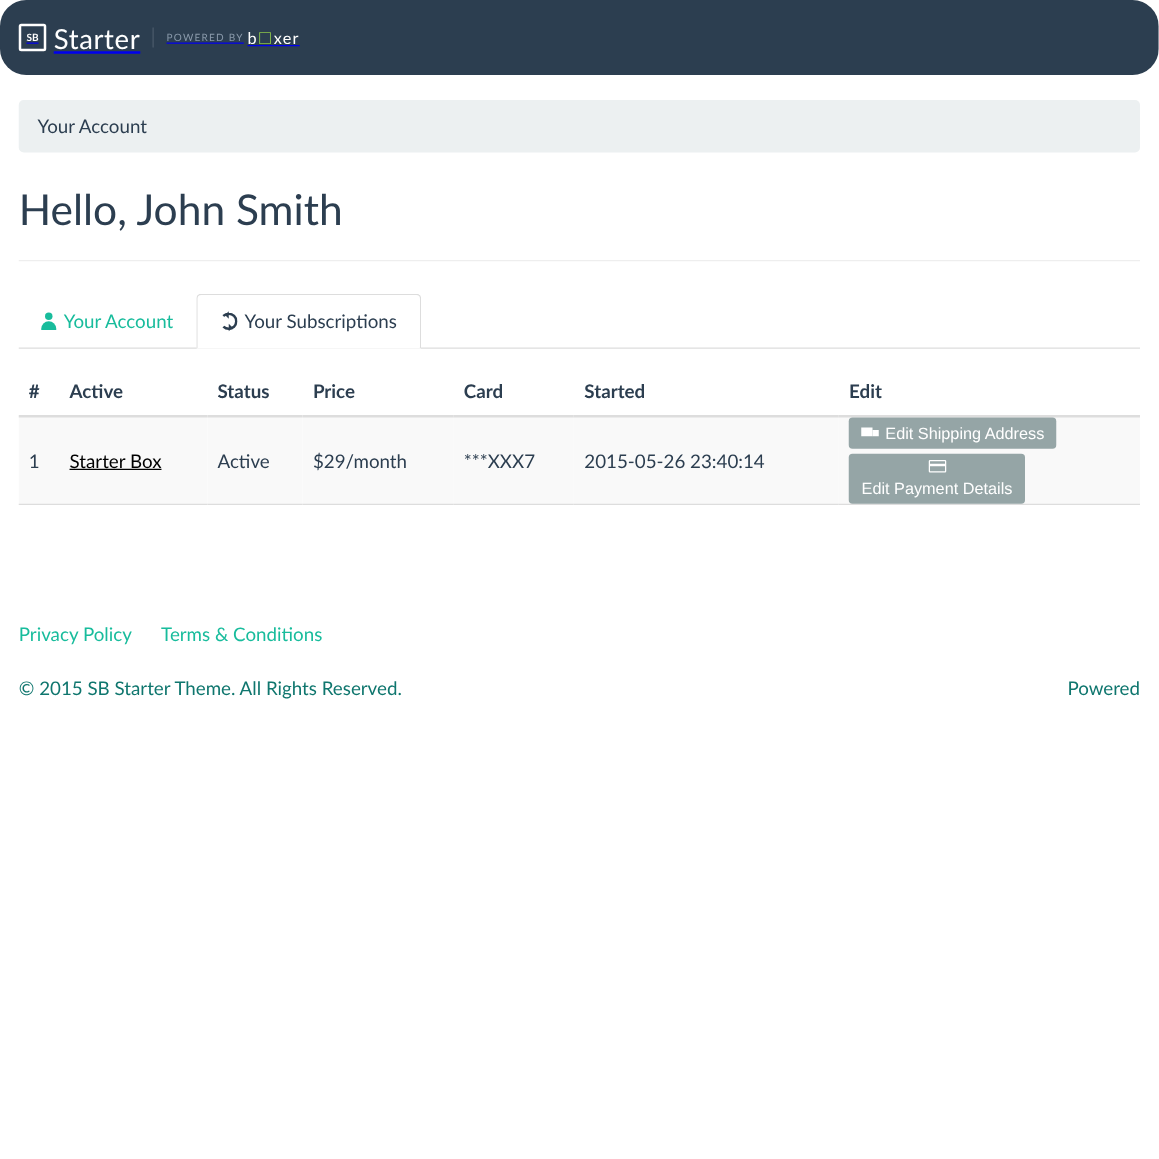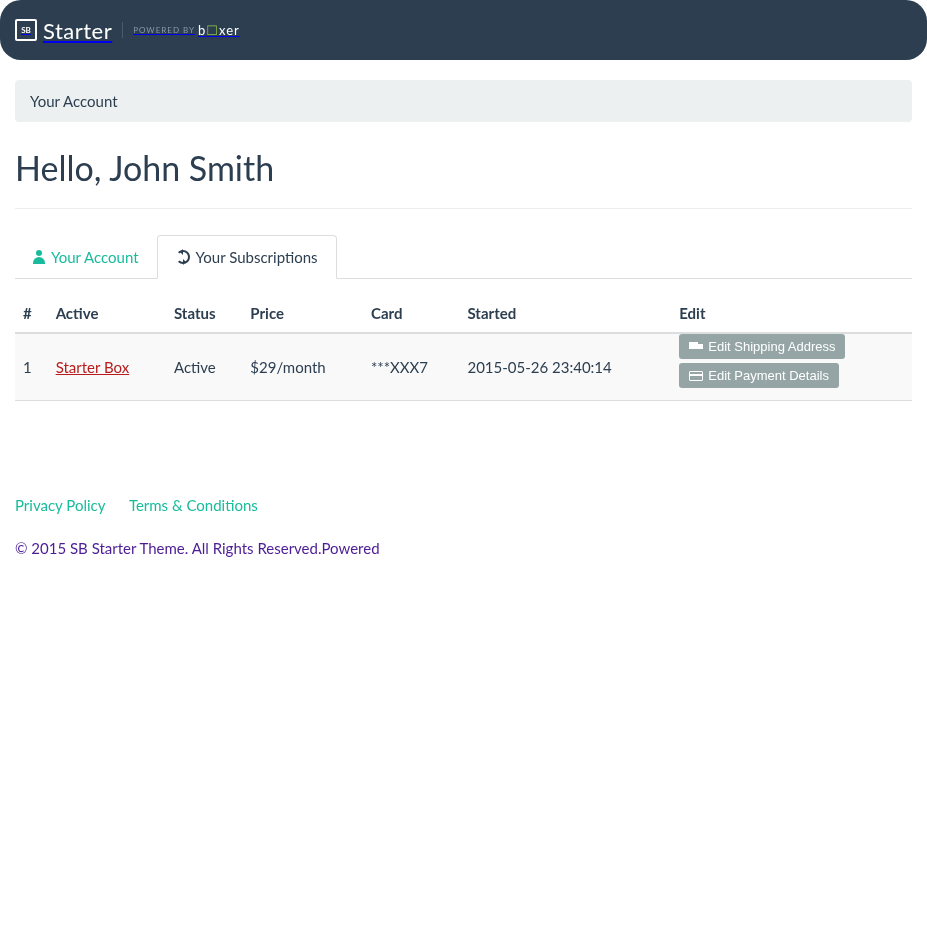--- a/index.html
+++ b/index.html
@@ -25,32 +25,32 @@
 .icon-user { width:12px; height:14px; position:relative; display:inline-block;}
 .icon-user::before { content:""; position:absolute; top:0; left:3px; width:6px; height:6px; border-radius:50%; background:currentColor;}
 .icon-user::after { content:""; position:absolute; bottom:0; left:0; width:12px; height:7px; border-radius:6px 6px 0 0; background:currentColor;}
 .icon-refresh { width:14px; height:14px; border:2px solid currentColor; border-radius:50%; border-left-color:transparent; position:relative; display:inline-block;}
 .icon-refresh::before{content:"";position:absolute;top:-3px;left:-1px;border:3px solid transparent;border-right-color:currentColor;}
 .icon-refresh::after{content:"";position:absolute;bottom:-3px;right:-1px;border:3px solid transparent;border-left-color:currentColor;}
 table { width:100%; border-collapse:collapse; margin-top:15px;}
 th { text-align:left; padding:10px 8px; font-weight:700; border-bottom:2px solid #ddd; color:#2c3e50;}
 td { padding:0 8px; border-bottom:1px solid #ddd; vertical-align:middle; color:#2c3e50;}
 tbody tr { background:#f9f9f9; }
-.product-link { color:#b91c1c; text-decoration:underline; }
+.product-link { color:#000000; text-decoration:underline; }
 .btn { background:#95a5a6; color:#fff; border:none; padding:5px 10px; font-size:13px; border-radius:3px; display:inline-flex; align-items:center; gap:5px; margin-bottom:2px; cursor:pointer; white-space:nowrap;}
-.btn:last-child{margin-bottom:12px;}
+.btn:last-child{margin-bottom:0;flex-direction:column;}
 .icon-truck{width:14px;height:10px;position:relative;display:inline-block;}
 .icon-truck::before{content:"";position:absolute;left:0;top:0;width:9px;height:7px;background:currentColor;}
 .icon-truck::after{content:"";position:absolute;right:0;top:2px;width:5px;height:5px;background:currentColor;}
 .icon-card{width:14px;height:10px;border:1px solid currentColor;border-radius:1px;position:relative;display:inline-block;}
 .icon-card::before{content:"";position:absolute;top:2px;left:0;right:0;height:2px;background:currentColor;}
 .footer { padding:15px; margin-top:80px;}
 .footer-links { margin-bottom:25px;}
 .footer-links a { color:#18bc9c; text-decoration:none; margin-right:20px; font-size:15px;}
-.footer-bottom { display:flex; justify-content:flex-start; color:#4c1d95; font-size:15px;}
+.footer-bottom { display:flex; justify-content:space-between; color:#0f766e; font-size:15px;}
 .edit-cell{text-align:left;}
 .btn-group{display:flex;flex-direction:column;align-items:flex-start;gap:2px;}
 </style>
 </head>
 <body>
 
 <div class="navbar">
   <a class="brand" href="#">
     <span class="brand-icon"></span>
     <span class="brand-text">Starter</span>

